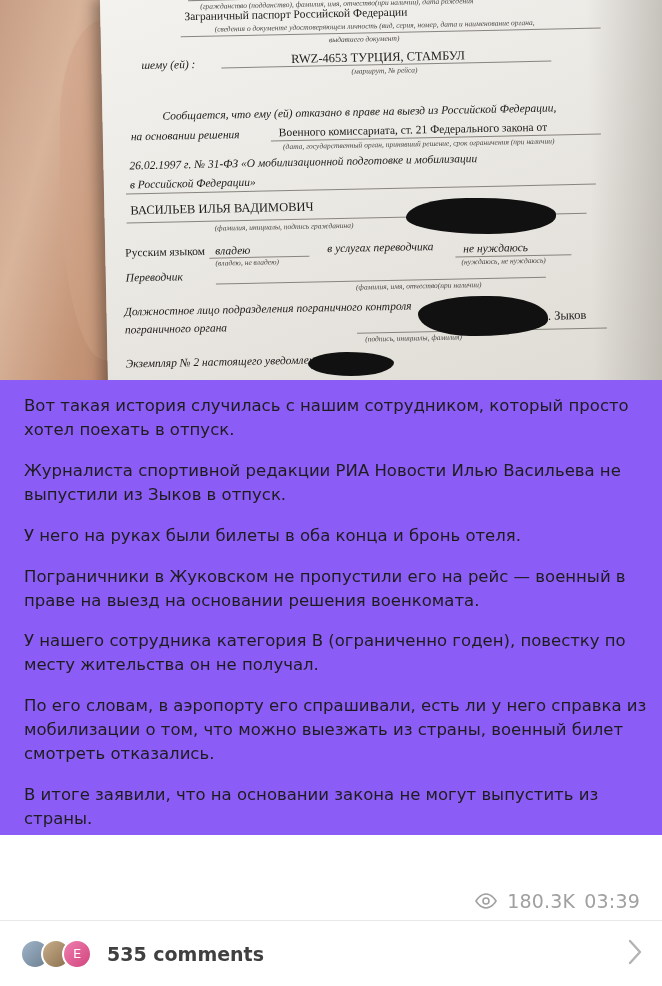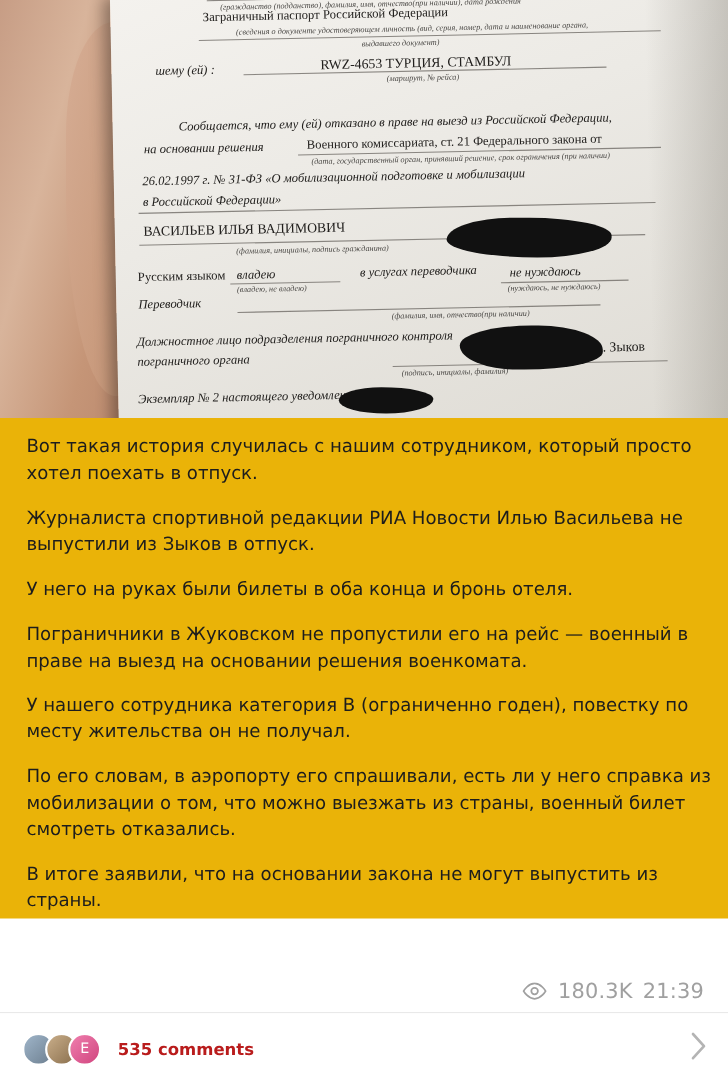--- a/index.html
+++ b/index.html
@@ -109,21 +109,21 @@
   }
   .redact {
     position: absolute;
     background: #111111;
     border-radius: 40% 50% 45% 55% / 55% 45% 50% 45%;
   }
 
   
   .textblock {
     padding: 14px 12px 4px 24px;
-    background: #eab308;
+    background: #8b5cf6;
   }
   .para {
     font-size: 16.5px;
     line-height: 1.45;
     color: #1d1d1d;
     margin: 0 0 17px 0;
     font-family: "DejaVu Sans", sans-serif;
   }
   .para:last-child { margin-bottom: 0; }
 
@@ -177,22 +177,22 @@
     justify-content: center;
     font-size: 13px;
     color: #fff;
     font-family: "DejaVu Sans", sans-serif;
   }
   .av1 { background: linear-gradient(135deg,#9fb5c9,#6d7f90); }
   .av2 { background: linear-gradient(135deg,#c9ae8a,#8a6f4d); }
   .av3 { background: linear-gradient(135deg,#ef7fae,#d1457f); margin-right: 0; }
   .comments .label {
     margin-left: 24px;
-    color: #b91c1c;
-    font-size: 15px;
+    color: #404040;
+    font-size: 19px;
     font-weight: bold;
     font-family: "DejaVu Sans", sans-serif;
   }
   .comments .chev {
     margin-left: auto;
     color: #b4b4b4;
   }
 </style>
 </head>
 <body>
@@ -270,21 +270,21 @@
   </div>
 
   <div class="meta">
     <span class="eye">
       <svg width="24" height="16" viewBox="0 0 24 16" aria-hidden="true">
         <path d="M12 1C6 1 2 8 2 8s4 7 10 7 10-7 10-7-4-7-10-7z" fill="none" stroke="#a0a0a0" stroke-width="1.6"></path>
         <circle cx="12" cy="8" r="3" fill="none" stroke="#a0a0a0" stroke-width="1.6"></circle>
       </svg>
     </span>
     <span class="views">180.3K</span>
-    <span class="time">21:39</span>
+    <span class="time">03:39</span>
   </div>
 
   <div class="comments">
     <div class="avatars">
       <div class="av av1"></div>
       <div class="av av2"></div>
       <div class="av av3">Е</div>
     </div>
     <div class="label">535 comments</div>
     <div class="chev">

